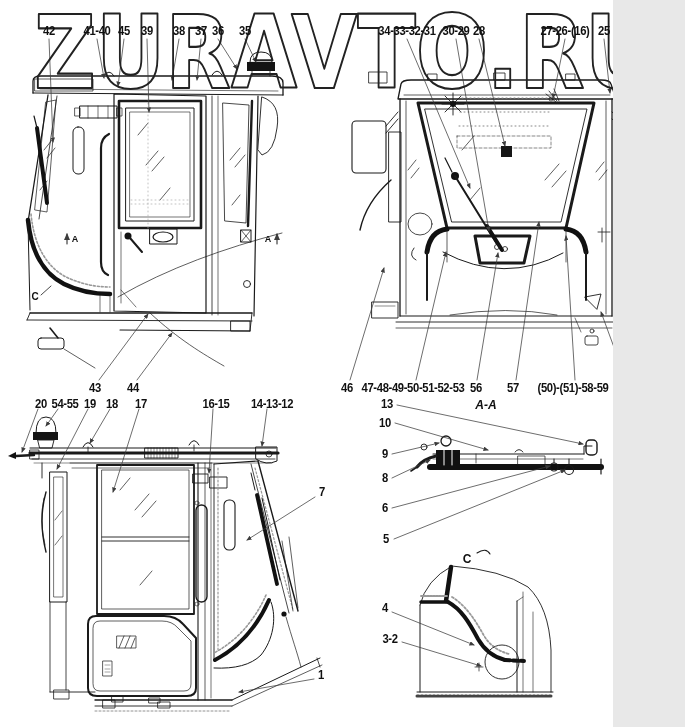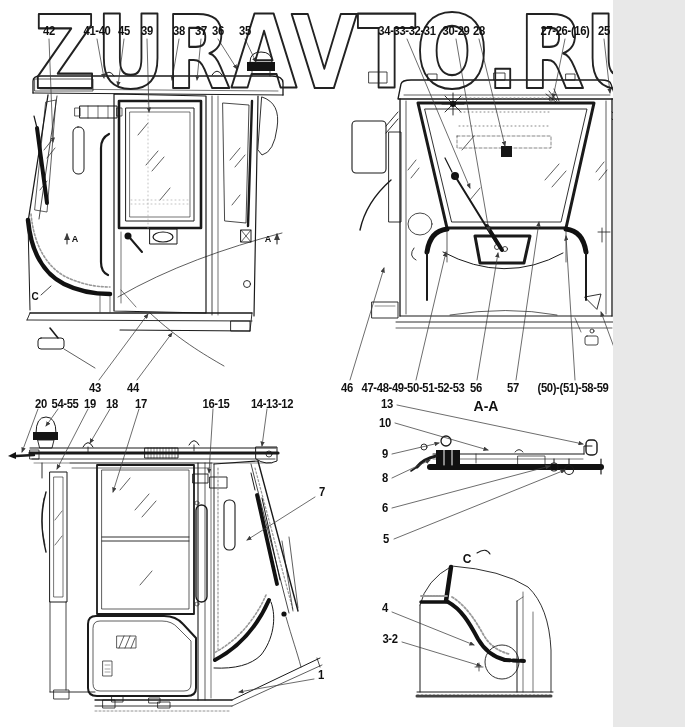--- a/index.html
+++ b/index.html
@@ -367,20 +367,20 @@
       <span class="co" style="left: 387px; top: 398px;">13</span>
       <span class="co" style="left: 385px; top: 417px;">10</span>
       <span class="co" style="left: 385px; top: 448px;">9</span>
       <span class="co" style="left: 385px; top: 472px;">8</span>
       <span class="co" style="left: 385px; top: 502px;">6</span>
       <span class="co" style="left: 386px; top: 533px;">5</span>
       <span class="co" style="left: 322px; top: 486px;">7</span>
       <span class="co" style="left: 321px; top: 669px;">1</span>
       <span class="co" style="left: 385px; top: 602px;">4</span>
       <span class="co" style="left: 390px; top: 633px;">3-2</span>
-      <span class="vl" style="left: 486px; top: 399px; font-size: 14px;">A-A</span>
+      <span class="vl" style="left: 486px; top: 399px; font-size: 12px; font-style: italic;">A-A</span>
       <span class="vl" style="left: 467px; top: 553px; font-size: 12px;">C</span>
       <span class="vl" style="left: 35px; top: 292px; font-size: 10px;">C</span>
       <span class="vl" style="left: 75px; top: 235px; font-size: 9px;">A</span>
       <span class="vl" style="left: 268px; top: 235px; font-size: 9px;">A</span>
     </div>
 
 </div>
 
 </body></html>

